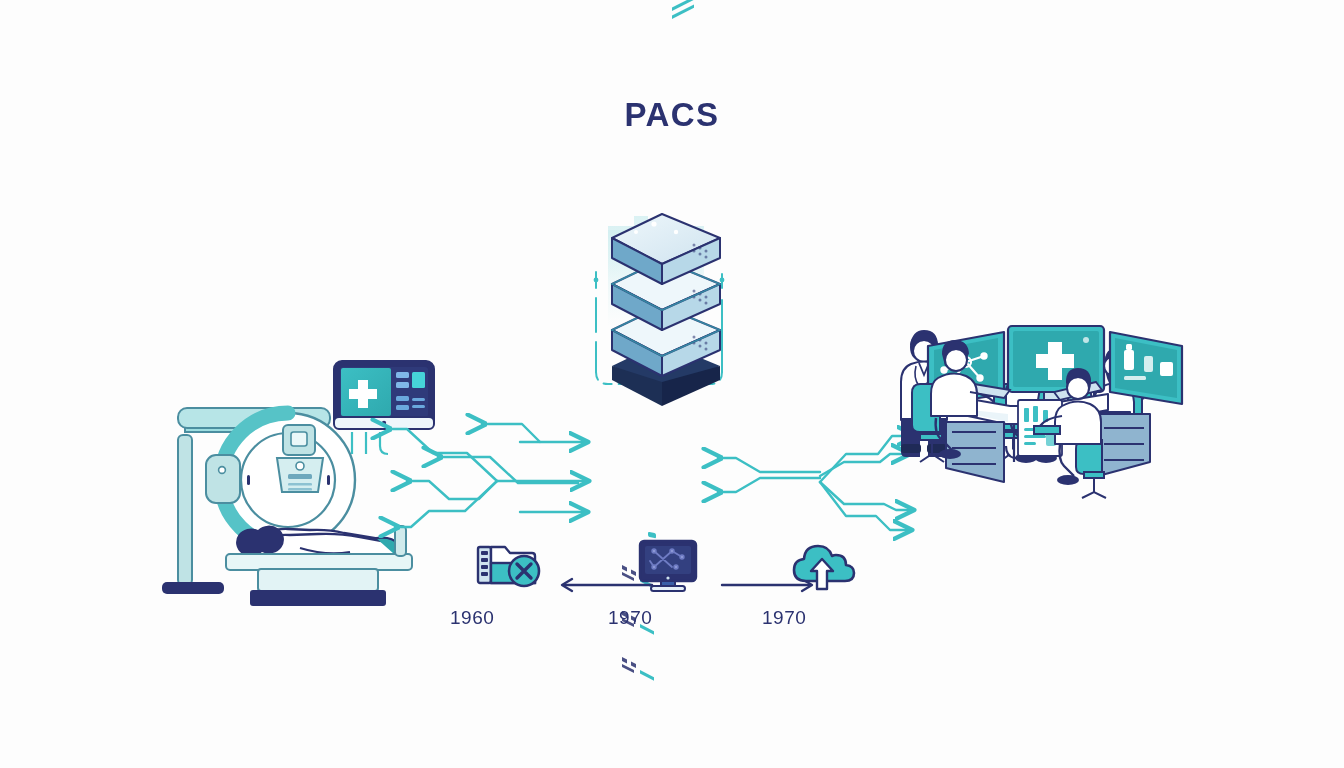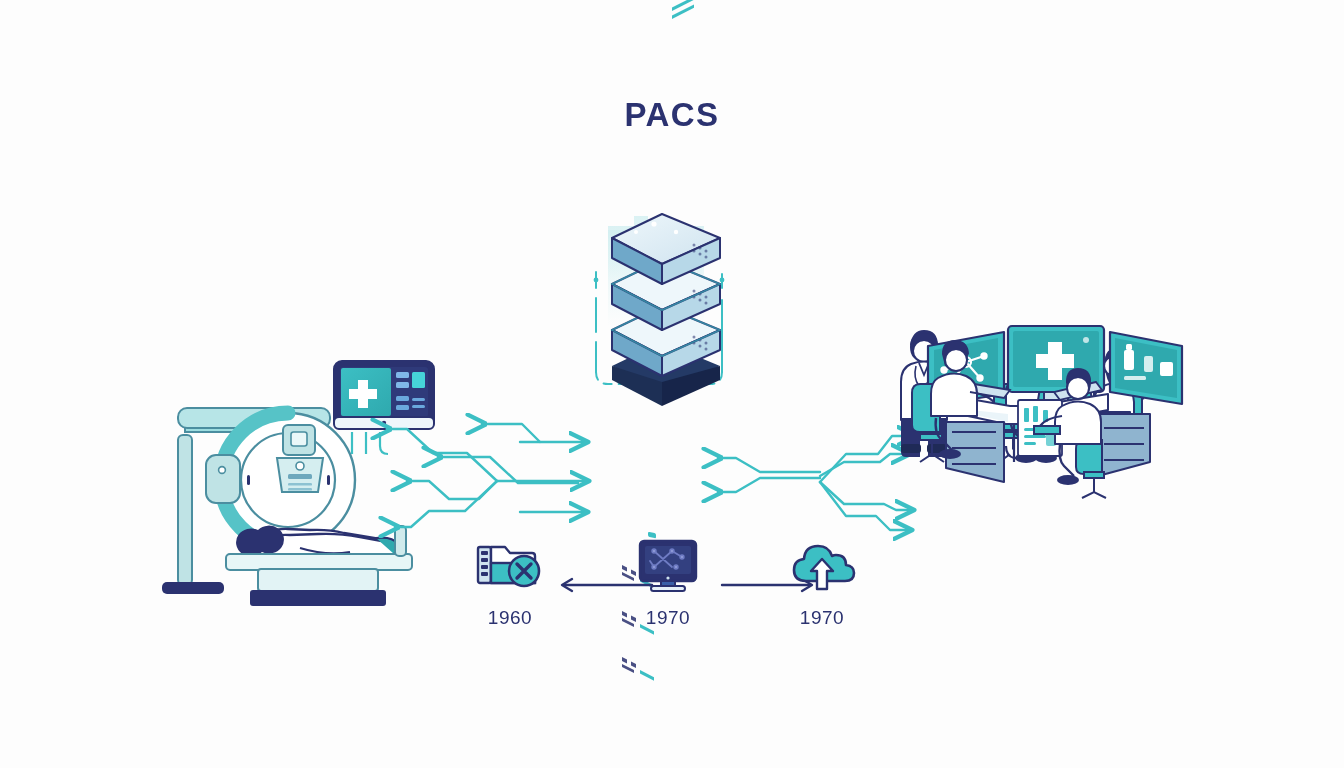--- a/index.html
+++ b/index.html
@@ -17,21 +17,21 @@
     left:0;right:0;top:96px;
     text-align:center;
     font-size:33px;
     font-weight:bold;
     letter-spacing:1.5px;
     color:#2b3270;
   }
 
   
   #timeline{left:440px;top:535px;width:460px;height:110px;}
-  .tl-item{position:absolute;width:120px;text-align:center;}
+  .tl-item{position:absolute;width:120px;text-align:left;}
   .tl-icon{height:60px;display:flex;align-items:center;justify-content:center;}
   .tl-label{
     margin-top:12px;font-size:19px;color:#2b3270;font-weight:500;
     letter-spacing:.5px;
   }
   .tl-arrow{position:absolute;top:40px;}
 
   svg{display:block;overflow:visible;}
 </style>
 </head>

